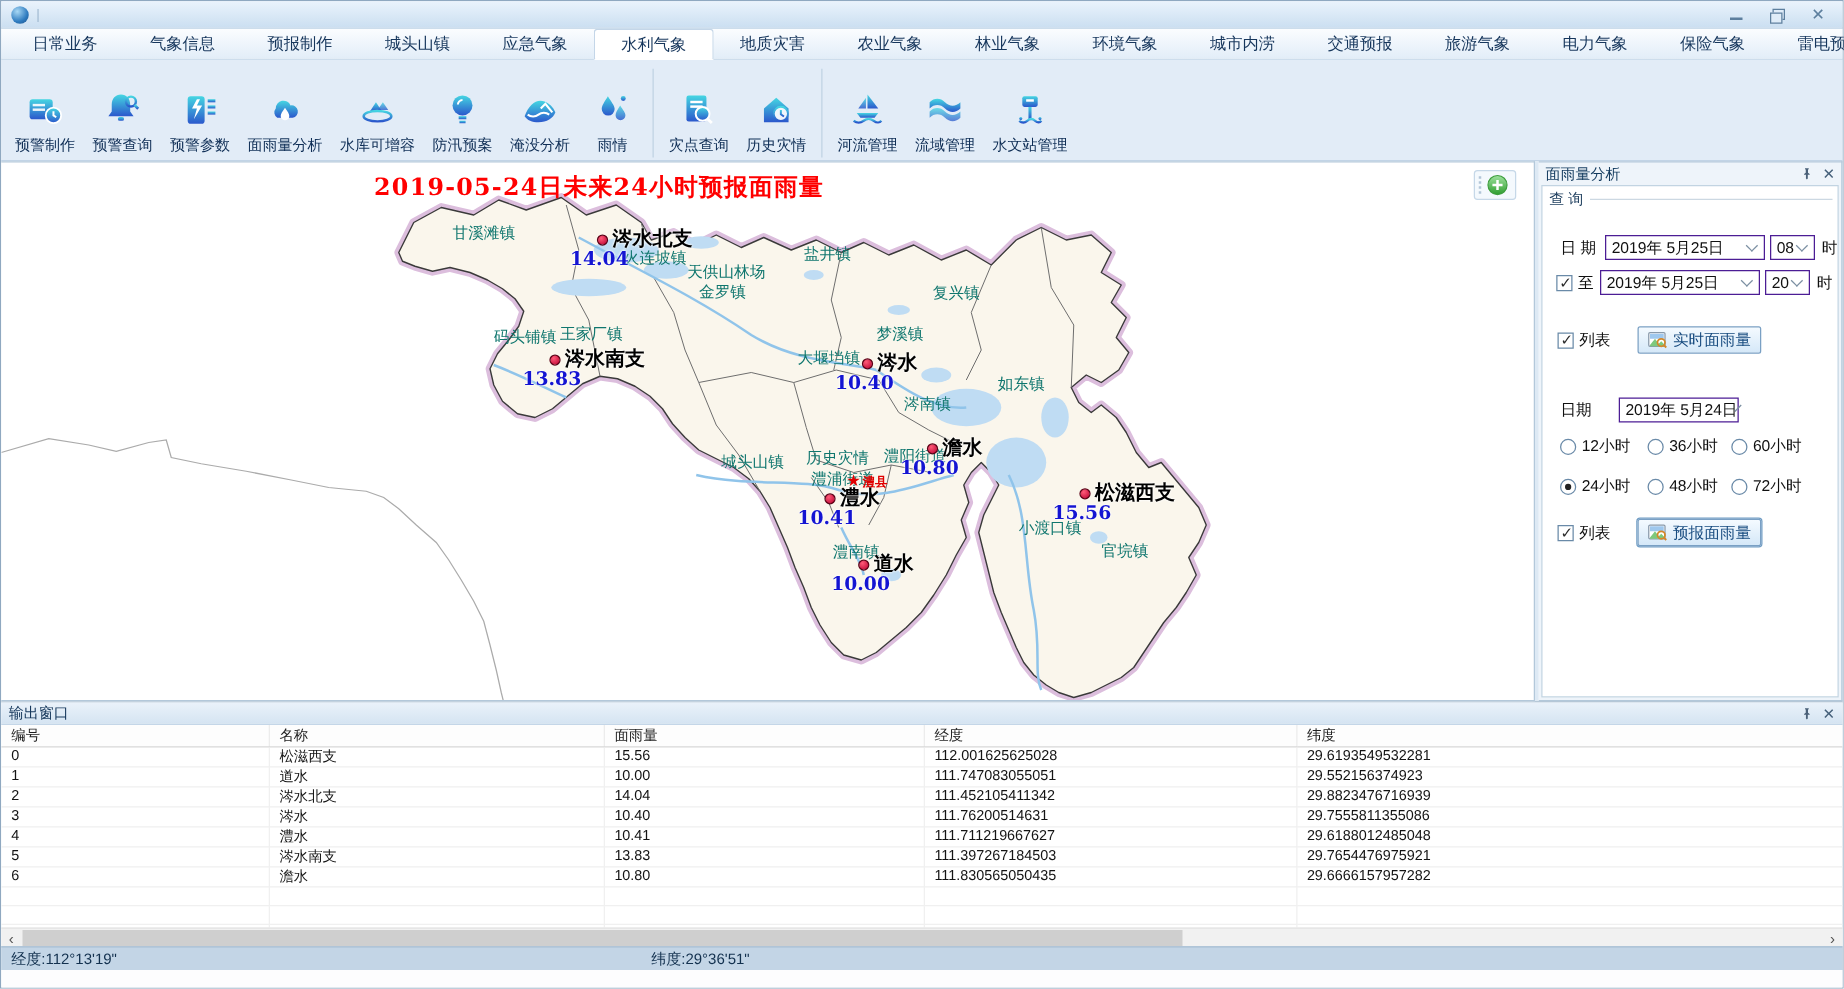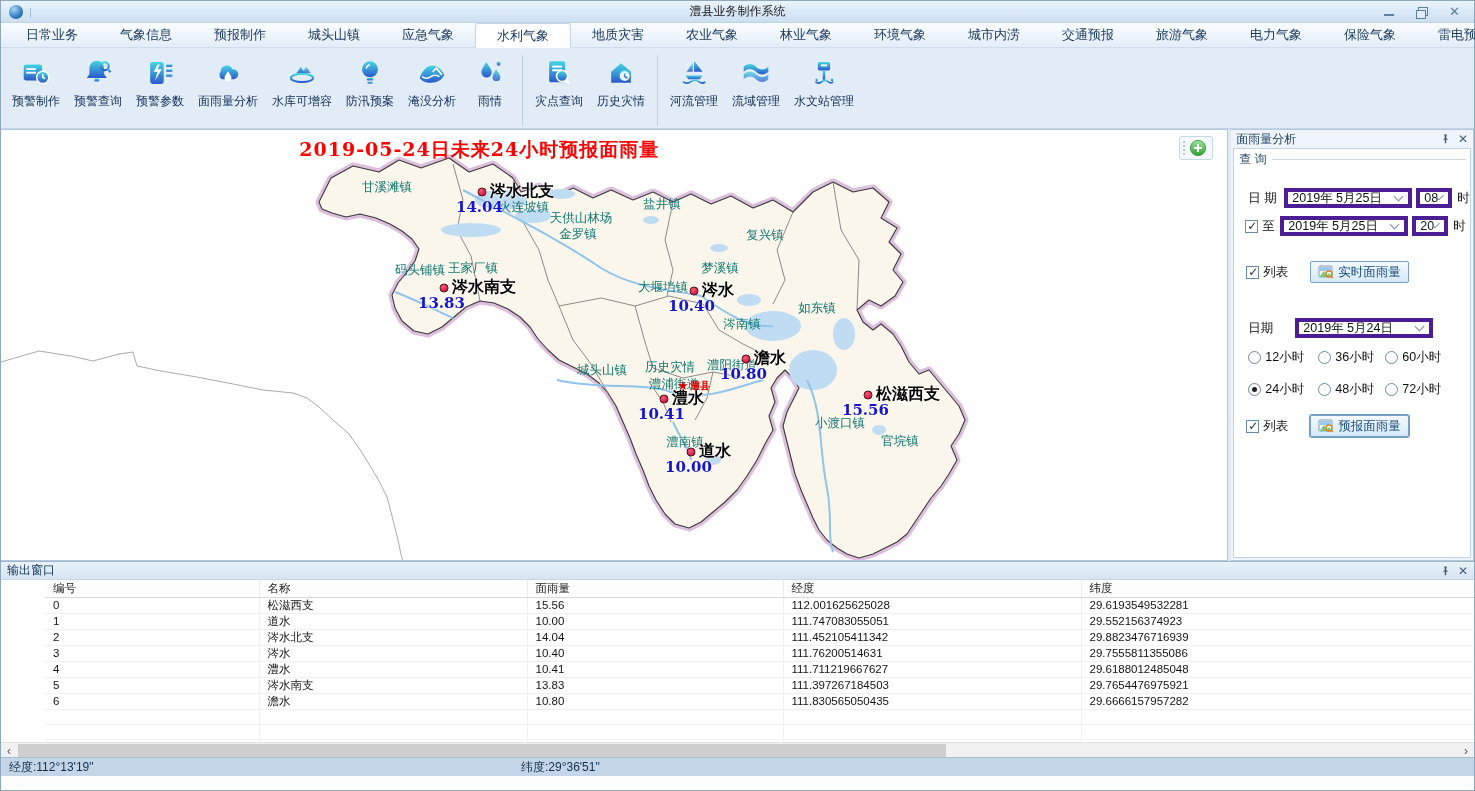--- a/index.html
+++ b/index.html
@@ -24,21 +24,21 @@
 
   
   .menubar { height:25px; flex:0 0 25px; display:flex; align-items:stretch; padding-left:4px;
     background:linear-gradient(#fbfdff,#e2edf8); border-bottom:1px solid #cdddec; }
   .menu-item { padding:0 21px; display:flex; align-items:center; color:#16365c; font-size:13px; white-space:nowrap; }
   .menu-item.selected { background:#fff; border:1px solid #c4d6e8; border-bottom:1px solid #fff;
     border-radius:3px 3px 0 0; margin-bottom:-1px; }
 
   
   .toolbar { height:81px; flex:0 0 81px; background:#e2ecf7; border-bottom:1px solid #c2d4e6;
-    display:flex; align-items:flex-start; padding:5px 4px 0 4px; }
+    display:flex; align-items:flex-end; padding:5px 4px 0 4px; }
   .tb-item { display:flex; flex-direction:column; align-items:center; padding:3px 7px; min-width:54px; border-radius:3px; }
   .tb-ic { height:34px; display:flex; align-items:center; }
   .tb-ic svg { width:32px; height:32px; }
   .tb-lbl { margin-top:3px; font-size:12px; color:#0e2d55; white-space:nowrap; }
   .tb-sep { width:1px; background:#c0d2e4; align-self:stretch; margin:2px 5px; }
 
   
   .main { flex:0 0 432px; height:432px; display:flex;border-radius:29px; }
   .map { position:relative; width:1229px; background:#fff; border:1px solid #b3c8da; border-left:none; overflow:hidden; }
   .map-title { position:absolute; top:7px; left:0; width:78%; text-align:center; color:#ff0000;
@@ -62,27 +62,27 @@
   .splitter { width:3px; background:#dde9f4; }
 
   
   .right-panel { width:243px; background:#eef4fa; display:flex; flex-direction:column; border:1px solid #b3c8da; border-left:none; }
   .rp-header { height:18px; display:flex; align-items:center; padding:0 5px; color:#123a5e; font-size:12px; }
   .rp-icons { margin-left:auto; display:flex; gap:8px; align-items:center; color:#45607a; }
   .rp-body { position:relative; flex:1; margin:0 2px 2px 2px; background:#fff; border:1px solid #c2d4e2; }
   .gb-head { position:absolute; top:2px; left:5px; right:4px; display:flex; align-items:center; color:#1c3c5c; }
   .gb-head::after { content:""; flex:1; border-top:1px solid #ccd8e2; margin-left:5px; }
   .rp-row { position:absolute; left:0; right:0; display:flex; align-items:center; padding-left:14px; height:22px; font-size:12.5px; color:#101010; }
-  .combo { height:20px; border:4px solid #4c1d95; background:#fff; display:flex; align-items:center;
+  .combo { height:20px; border:1px solid #4c1d95; background:#fff; display:flex; align-items:center;
     padding:0 4px; font-size:12.5px; color:#111; white-space:nowrap; }
   .combo .arrow { margin-left:auto; width:7px; height:7px; border-right:1.4px solid #7b8fa2;
     border-bottom:1.4px solid #7b8fa2; transform:rotate(45deg); margin-top:-4px; margin-right:2px; }
   .combo-date { width:128px; }
   .combo-hour { width:36px; margin-left:4px; }
-  .combo-fdate { width:138px; }
+  .combo-fdate { width:96px; }
   .suffix { margin-left:5px; }
   .checkbox { width:13px; height:13px; border:1px solid #6a8aa8; background:#fff; display:inline-block;
     position:relative; margin-right:4px; flex:0 0 13px; }
   .checkbox.checked::after { content:"✓"; position:absolute; left:1px; top:-2px; font-size:12px; color:#2a2a2a; }
   .radio { width:13px; height:13px; border:1px solid #6a8aa8; border-radius:50%; background:#fff;
     display:inline-block; position:relative; margin-right:4px; flex:0 0 13px; }
   .radio.checked::after { content:""; position:absolute; left:3px; top:3px; width:5px; height:5px; border-radius:50%; background:#222; }
   .radio-grid { position:absolute; left:14px; right:4px; top:200px; display:grid;
     grid-template-columns:70px 67px 1fr; row-gap:15px; font-size:12.5px; color:#101010; }
   .radio-item { display:flex; align-items:center; white-space:nowrap; }
@@ -90,21 +90,21 @@
     background:linear-gradient(#f4faff,#d5e8f8); border:1px solid #7aa0c4; border-radius:2px;
     color:#15497e; font-size:12.5px; margin-left:22px; white-space:nowrap; }
   .panel-btn.focused { box-shadow:0 0 0 1px #6f9cc4; }
   .pin-svg { width:9px; height:12px; }
 
   
   .output { flex:0 0 196px; height:196px; display:flex; flex-direction:column; border-top:1px solid #9fb6ca; background:#fff; }
   .out-header { height:18px; flex:0 0 18px; background:linear-gradient(#eaf2fa,#d5e4f2);
     display:flex; align-items:center; padding:0 6px; color:#14365a; border-bottom:1px solid #c4d6e8; }
   .out-icons { margin-left:auto; display:flex; gap:8px; align-items:center; color:#45607a; }
-  .table-wrap { height:162px; flex:0 0 162px; overflow:hidden;margin-left:44px; }
+  .table-wrap { height:162px; flex:0 0 162px; overflow:hidden; }
   table { width:100%; border-collapse:collapse; font-size:11.5px; color:#141414; table-layout:fixed; }
   th { text-align:left; font-weight:normal; height:17px; padding:0 0 0 8px; color:#222;
     border-bottom:1px solid #d8d8d8; border-right:1px solid #ececec; background:#fdfdfd; }
   td { height:15px; padding:0 0 0 8px; border-bottom:1px solid #f0f0f0; border-right:1px solid #f0f0f0;
     white-space:nowrap; overflow:hidden; }
   th:last-child, td:last-child { border-right:none; }
   .hscroll { height:16px; flex:0 0 16px; background:#f1f1f1; border-top:1px solid #e2e2e2; position:relative; }
   .hs-arrow { position:absolute; top:0; width:16px; height:15px; color:#555; font-size:12px;
     display:flex; align-items:center; justify-content:center; }
   .hs-left { left:0; } .hs-right { right:0; }
@@ -131,21 +131,20 @@
         <stop offset="1" stop-color="#2f9e2f"></stop>
     </linearGradient>
   </defs>
 </svg>
 
 <div class="app">
 
   <div class="titlebar">
     <span class="app-icon"></span>
     <span class="title-sep">|</span>
-    <span class="win-title">澧县业务制作系统</span>
     <span class="win-controls">
       <span class="wc wc-min"></span>
       <span class="wc wc-restore"></span>
       <span class="wc">✕</span>
     </span>
   </div>
 
   <div class="menubar">
       <div class="menu-item">日常业务</div>
       <div class="menu-item">气象信息</div>

